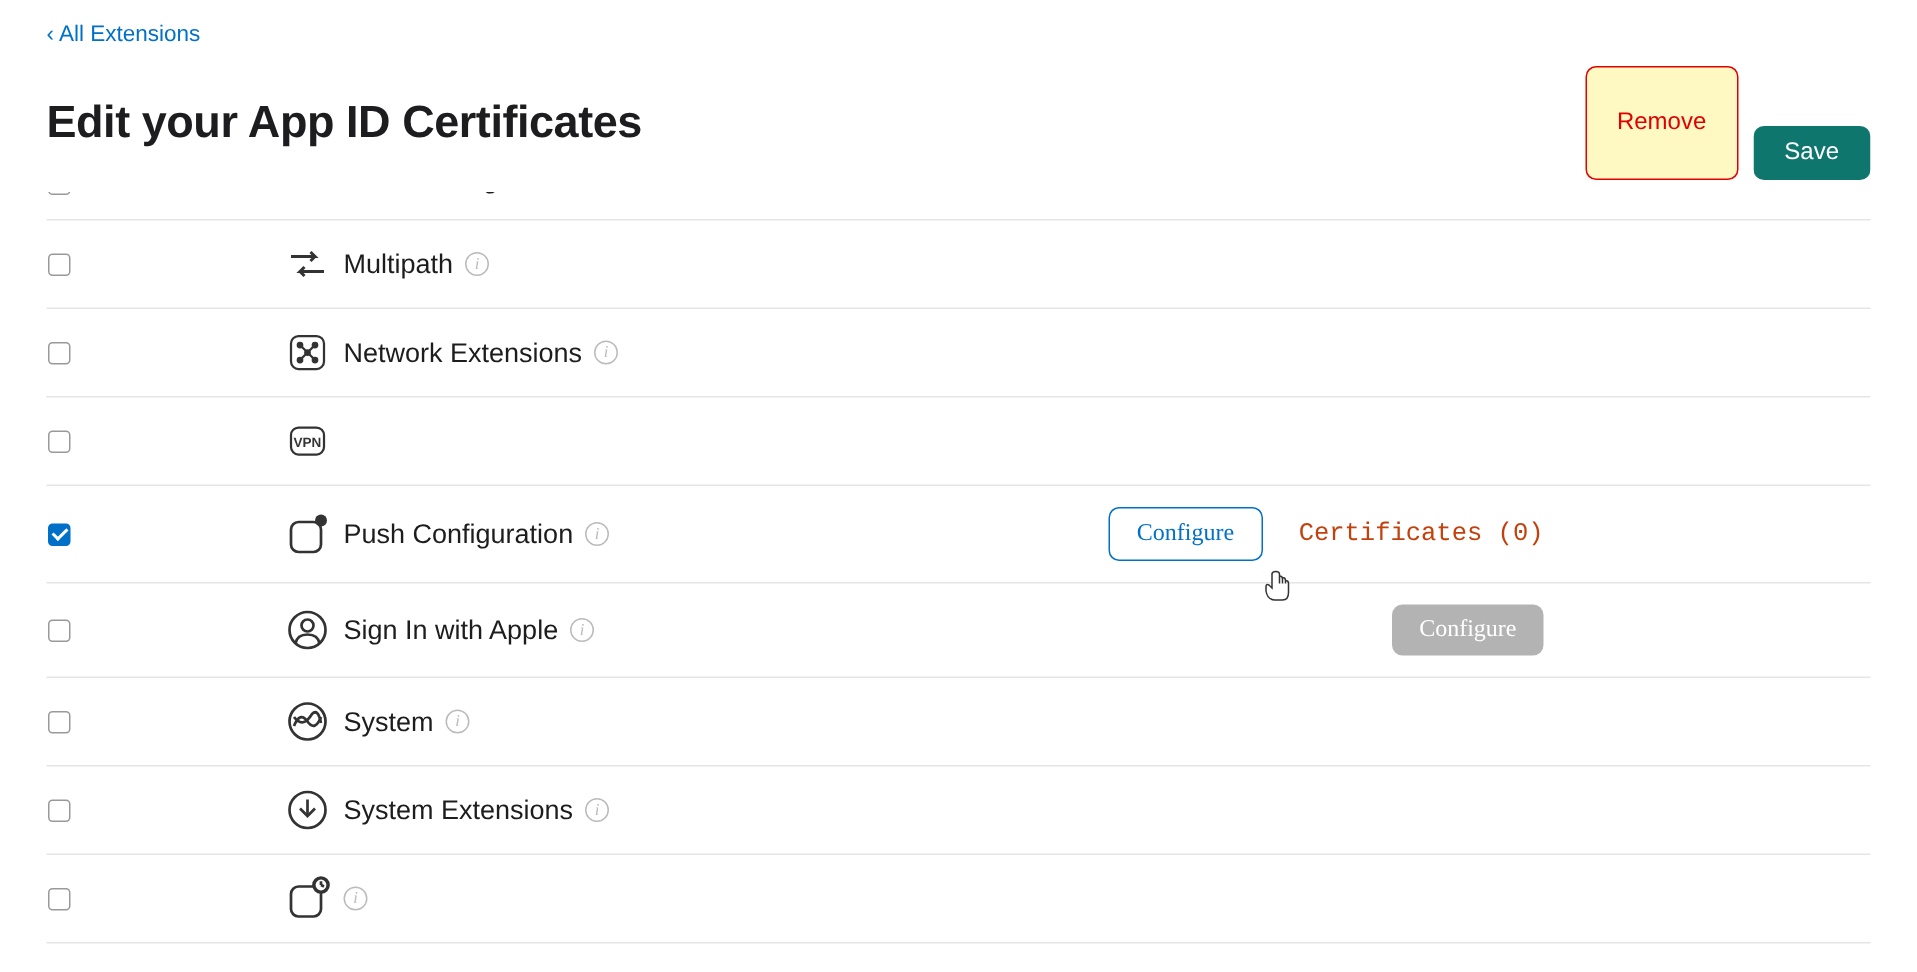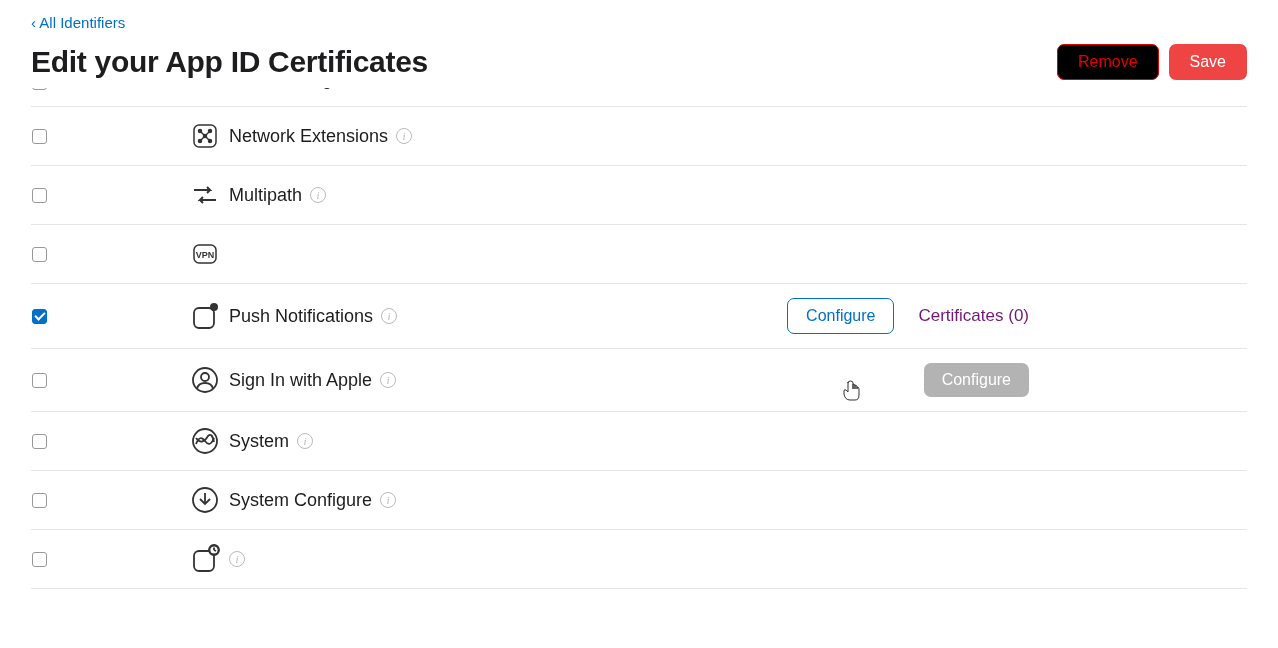--- a/index.html
+++ b/index.html
@@ -43,28 +43,29 @@
     }
     .btn {
       font-size: 16px;
       padding: 8px 20px;
       border-radius: 7px;
       cursor: pointer;
       border: 1px solid transparent;
       font-family: inherit;
     }
     .btn-remove {
-      background: #000000;
+      background: #fef9c3;
       color: #e30000;
       border: 1px solid #e30000;
     }
     .btn-save {
-      background: #ef4444;
+      background: #0f766e;
       color: #fff;
       cursor: not-allowed;
+      margin-top: 40px;
     }
     .capabilities {
       padding: 0 31px;
     }
     .row {
       display: flex;
       align-items: center;
       padding: 14px 0;
       border-top: 1px solid #e5e5e5;
       min-height: 58px;
@@ -162,51 +163,52 @@
       display: flex;
       align-items: center;
       gap: 24px;
       margin-right: 218px;
     }
     .btn-configure {
       font-size: 16px;
       padding: 8px 18px;
       border-radius: 7px;
       cursor: pointer;
-      font-family: Liberation Sans, sans-serif;
+      font-family: Liberation Serif, serif;
       border: none;
     }
     .btn-configure.active {
       background: #fff;
       color: #0070c9;
       border: 1px solid #0070c9;
     }
     .btn-configure.disabled {
       background: #b3b3b3;
       color: #fff;
       cursor: not-allowed;
     }
     .cert-text {
       font-size: 17px;
-      color: #701a75;
+      color: #c2410c;
+      font-family: Liberation Mono, monospace;
     }
     .cursor-hand {
       position: absolute;
       left: 842px;
       top: 380px;
       font-size: 18px;
       pointer-events: none;
     }
   </style>
 </head>
 <body>
 
 
 
-<a class="back-link">All Identifiers</a>
+<a class="back-link">All Extensions</a>
 
 <div class="header">
   <h1 class="page-title">Edit your App ID Certificates</h1>
   <div class="header-actions">
     <button class="btn btn-remove">Remove</button>
     <button class="btn btn-save">Save</button>
   </div>
 </div>
 
 <div class="capabilities">
@@ -220,20 +222,36 @@
         <circle cx="15" cy="15" r="12"></circle>
         <ellipse cx="15" cy="15" rx="5" ry="12"></ellipse>
         <line x1="3" y1="15" x2="27" y2="15"></line>
         <path d="M6 9 Q15 12 24 9"></path>
         <path d="M6 21 Q15 18 24 21"></path>
       </svg>
     </div>
     <div class="label-wrap">
       <span class="label-text" style="text-decoration: line-through; text-decoration-color: rgba(0,0,0,0.15);">MDM Managed Associated Domains</span>
 
+    </div>
+  </div>
+
+  <div class="row">
+    <div class="checkbox-wrap">
+      <div class="checkbox"></div>
+    </div>
+    <div class="icon-wrap">
+      <svg class="cap-icon" viewBox="0 0 30 30" fill="none" stroke="#333" stroke-width="2">
+        <path d="M4 10 L20 10 L17 7 M20 10 L17 13"></path>
+        <path d="M26 20 L10 20 L13 17 M10 20 L13 23"></path>
+      </svg>
+    </div>
+    <div class="label-wrap">
+      <span class="label-text">Multipath</span>
+      <span class="info-icon"></span>
     </div>
   </div>
 
   <div class="row">
     <div class="checkbox-wrap">
       <div class="checkbox"></div>
     </div>
     <div class="icon-wrap">
       <svg class="cap-icon" viewBox="0 0 30 30" fill="none" stroke="#333" stroke-width="1.5">
         <rect x="4" y="4" width="22" height="22" rx="5"></rect>
@@ -245,36 +263,20 @@
         <line x1="10" y1="10" x2="20" y2="20"></line>
         <line x1="20" y1="10" x2="10" y2="20"></line>
       </svg>
     </div>
     <div class="label-wrap">
       <span class="label-text">Network Extensions</span>
       <span class="info-icon"></span>
     </div>
   </div>
 
-  <div class="row">
-    <div class="checkbox-wrap">
-      <div class="checkbox"></div>
-    </div>
-    <div class="icon-wrap">
-      <svg class="cap-icon" viewBox="0 0 30 30" fill="none" stroke="#333" stroke-width="2">
-        <path d="M4 10 L20 10 L17 7 M20 10 L17 13"></path>
-        <path d="M26 20 L10 20 L13 17 M10 20 L13 23"></path>
-      </svg>
-    </div>
-    <div class="label-wrap">
-      <span class="label-text">Multipath</span>
-      <span class="info-icon"></span>
-    </div>
-  </div>
-
 
   <div class="row">
     <div class="checkbox-wrap">
       <div class="checkbox"></div>
     </div>
     <div class="icon-wrap">
       <svg class="cap-icon" viewBox="0 0 30 30" fill="none" stroke="#333" stroke-width="1.5">
         <rect x="4" y="6" width="22" height="18" rx="5"></rect>
         <text x="15" y="19" font-size="9" font-weight="bold" fill="#333" stroke="none" text-anchor="middle">VPN</text>
       </svg>
@@ -285,21 +287,21 @@
     <div class="checkbox-wrap">
       <div class="checkbox checked"></div>
     </div>
     <div class="icon-wrap">
       <svg class="cap-icon" viewBox="0 0 30 30" fill="none" stroke="#333" stroke-width="1.8">
         <rect x="4" y="7" width="20" height="20" rx="5"></rect>
         <circle cx="24" cy="6" r="4" fill="#333" stroke="none"></circle>
       </svg>
     </div>
     <div class="label-wrap">
-      <span class="label-text">Push Notifications</span>
+      <span class="label-text">Push Configuration</span>
       <span class="info-icon"></span>
     </div>
     <div class="action-wrap">
       <button class="btn-configure active">Configure</button>
       <span class="cert-text">Certificates (0)</span>
     </div>
   </div>
 
   <div class="row">
     <div class="checkbox-wrap">
@@ -343,21 +345,21 @@
       <div class="checkbox"></div>
     </div>
     <div class="icon-wrap">
       <svg class="cap-icon" viewBox="0 0 30 30" fill="none" stroke="#333" stroke-width="1.8">
         <circle cx="15" cy="15" r="12"></circle>
         <line x1="15" y1="8" x2="15" y2="18"></line>
         <path d="M10 14 L15 19 L20 14"></path>
       </svg>
     </div>
     <div class="label-wrap">
-      <span class="label-text">System Configure</span>
+      <span class="label-text">System Extensions</span>
       <span class="info-icon"></span>
     </div>
   </div>
 
   <div class="row">
     <div class="checkbox-wrap">
       <div class="checkbox"></div>
     </div>
     <div class="icon-wrap">
       <svg class="cap-icon" viewBox="0 0 30 30" fill="none" stroke="#333" stroke-width="1.8">

